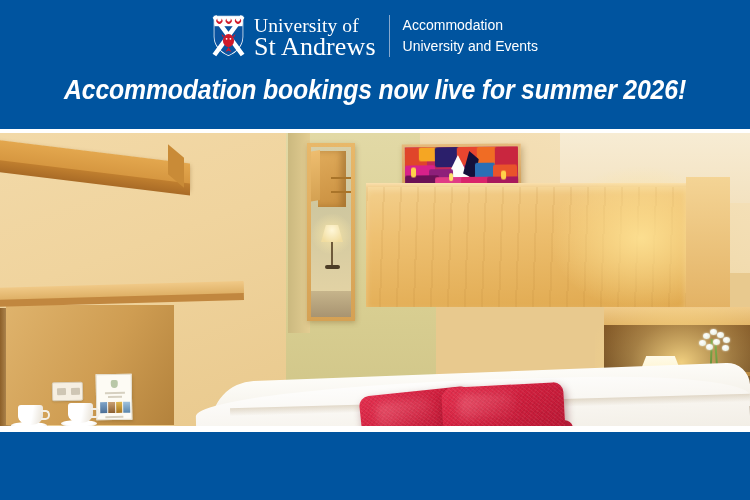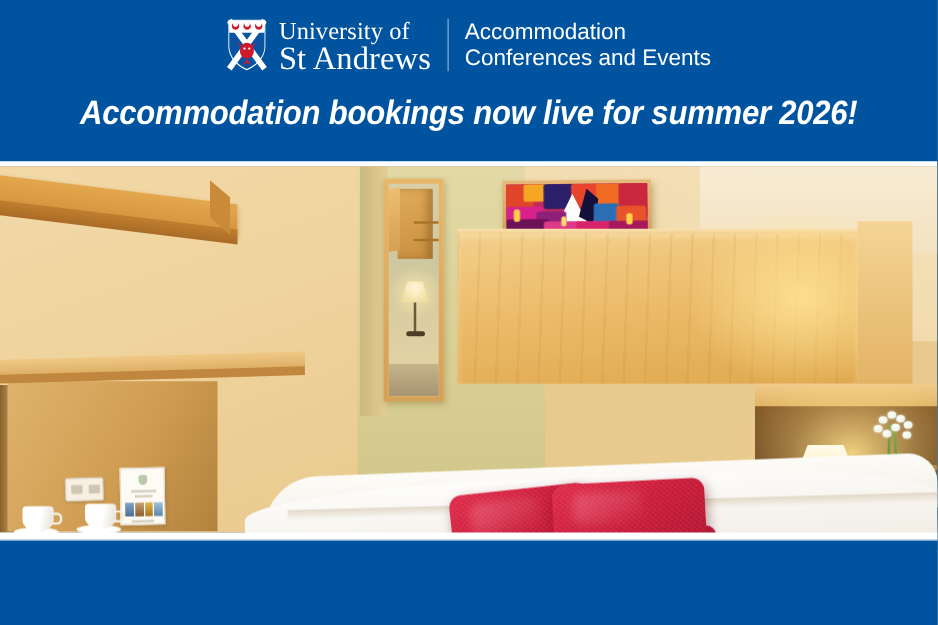--- a/index.html
+++ b/index.html
@@ -35,21 +35,21 @@
     flex:0 0 auto;
   }
   .uni-name .l1 { display:block; font-weight:400; }
   .uni-name .l2 { display:block; font-weight:400; font-size:26px; }
   .vdiv {
     width:1px; height:42px; background:#9fb9d6;
     margin:0 13px; flex:0 0 auto; opacity:.85;
   }
   .dept-name {
     font-family:"Liberation Sans", sans-serif;
-    color:#ffffff; font-size:18px; line-height:21.5px;
+    color:#ffffff; font-size:14px; line-height:21.5px;
     font-weight:400; white-space:nowrap; flex:0 0 auto;
   }
   .dept-name span { display:block; }
 
   .headline {
     position:absolute; left:0; top:74px; width:750px;
     text-align:center;
     font-family:"Liberation Sans", sans-serif;
     font-style:italic; font-weight:bold;
     font-size:27px; line-height:32px; color:#ffffff;
@@ -467,21 +467,21 @@
 
       <div class="uni-name">
         <span class="l1">University of</span>
         <span class="l2">St Andrews</span>
       </div>
 
       <div class="vdiv"></div>
 
       <div class="dept-name">
         <span>Accommodation</span>
-        <span>Conferences and Events</span>
+        <span>University and Events</span>
       </div>
     </div>
 
     <div class="headline">Accommodation bookings now live for summer 2026!</div>
   </div>
 
   <div class="hairline-top"></div>
 
   <div class="photo">
     <div class="photo-inner">

